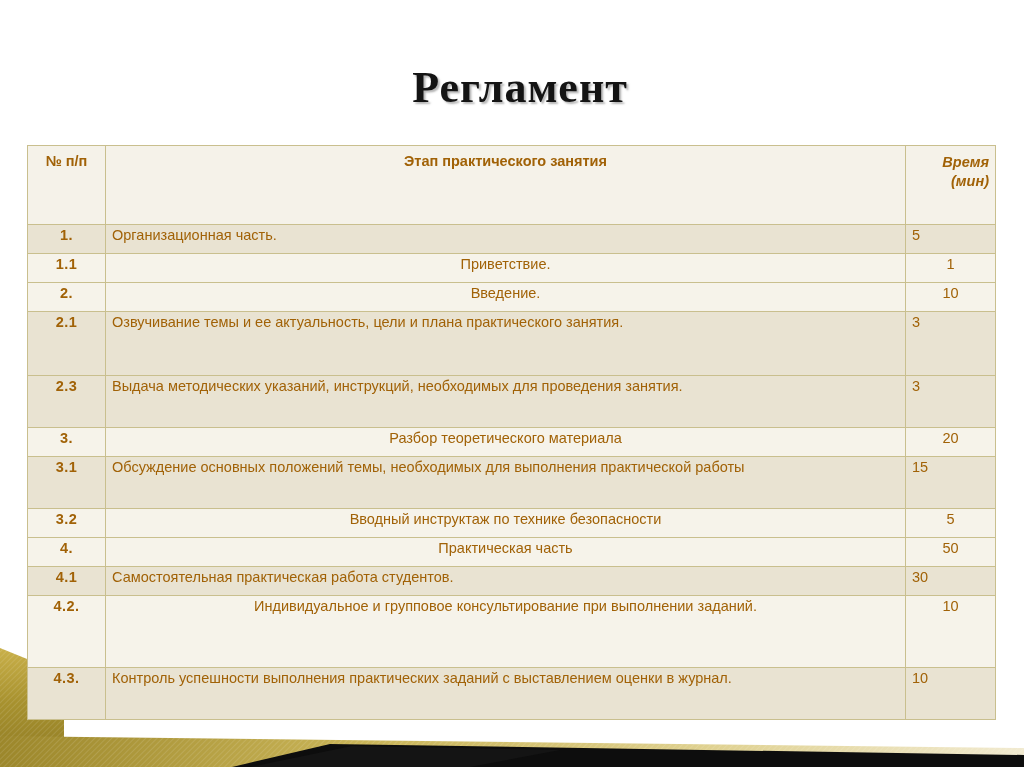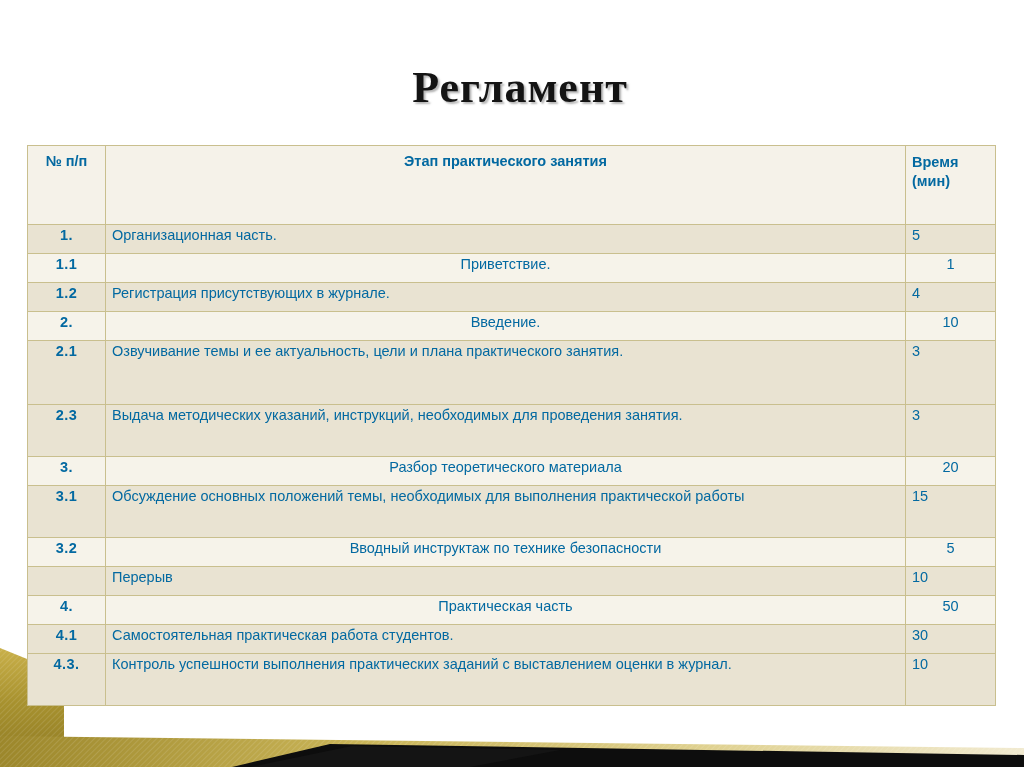--- a/index.html
+++ b/index.html
@@ -58,42 +58,42 @@
     border-collapse: collapse;
     width: 968px;
     table-layout: fixed;
     background: #f3f0e6;
   }
   table.reglament td, table.reglament th {
     border: 1px solid #c9bf8e;
     padding: 2px 6px 3px 6px;
     font-size: 14.5px;
     line-height: 1.18;
-    color: #0369a1;
+    color: #a16207;
     vertical-align: top;
     font-family: "Liberation Sans", "DejaVu Sans", sans-serif;
   }
 
   
   col.c-num  { width: 78px; }
   col.c-desc { width: 800px; }
   col.c-time { width: 90px; }
 
   
   tr.head td {
     height: 68px;
     vertical-align: top;
     background: #f5f2e9;
     font-weight: bold;
     font-size: 14.5px;
     padding-top: 7px;
   }
   tr.head td.h-num  { text-align: center; }
   tr.head td.h-desc { text-align: center; margin-top: 31px; }
-  tr.head td.h-time { text-align: left; line-height: 1.3; }
+  tr.head td.h-time { text-align: right; line-height: 1.3; font-style: italic; }
 
   
   tr.r-dark  td { background: #e9e3d2; }
   tr.r-light td { background: #f6f3ea; text-align: center; }
 
   td.num {
     text-align: center;
     font-weight: bold;
     font-size: 15px;
     padding-top: 3px;
@@ -186,25 +186,20 @@
           <td class="desc">Организационная часть.</td>
           <td class="time">5</td>
         </tr>
 
         <tr class="r-light h-1">
           <td class="num">1.1</td>
           <td class="desc">Приветствие.</td>
           <td class="time">1</td>
         </tr>
 
-        <tr class="r-dark h-1">
-          <td class="num">1.2</td>
-          <td class="desc">Регистрация присутствующих в журнале.</td>
-          <td class="time">4</td>
-        </tr>
 
         <tr class="r-light h-1">
           <td class="num">2.</td>
           <td class="desc">Введение.</td>
           <td class="time">10</td>
         </tr>
 
         <tr class="r-dark h-tall">
           <td class="num">2.1</td>
           <td class="desc">Озвучивание темы и ее актуальность, цели и плана практического занятия.</td>
@@ -229,38 +224,38 @@
           <td class="desc">Обсуждение основных положений темы, необходимых для выполнения практической работы</td>
           <td class="time">15</td>
         </tr>
 
         <tr class="r-light h-1">
           <td class="num">3.2</td>
           <td class="desc">Вводный инструктаж по технике безопасности</td>
           <td class="time">5</td>
         </tr>
 
-        <tr class="r-dark h-1">
-          <td class="num"></td>
-          <td class="desc">Перерыв</td>
-          <td class="time">10</td>
-        </tr>
 
         <tr class="r-light h-1">
           <td class="num">4.</td>
           <td class="desc">Практическая часть</td>
           <td class="time">50</td>
         </tr>
 
         <tr class="r-dark h-1">
           <td class="num">4.1</td>
           <td class="desc">Самостоятельная практическая работа студентов.</td>
           <td class="time">30</td>
         </tr>
 
+        <tr class="r-light h-wide">
+          <td class="num">4.2.</td>
+          <td class="desc">Индивидуальное и групповое консультирование при выполнении заданий.</td>
+          <td class="time">10</td>
+        </tr>
 
         <tr class="r-dark h-two">
           <td class="num">4.3.</td>
           <td class="desc justify">Контроль успешности выполнения практических заданий с выставлением оценки в журнал.</td>
           <td class="time">10</td>
         </tr>
 
       </tbody>
     </table>
   </div>

